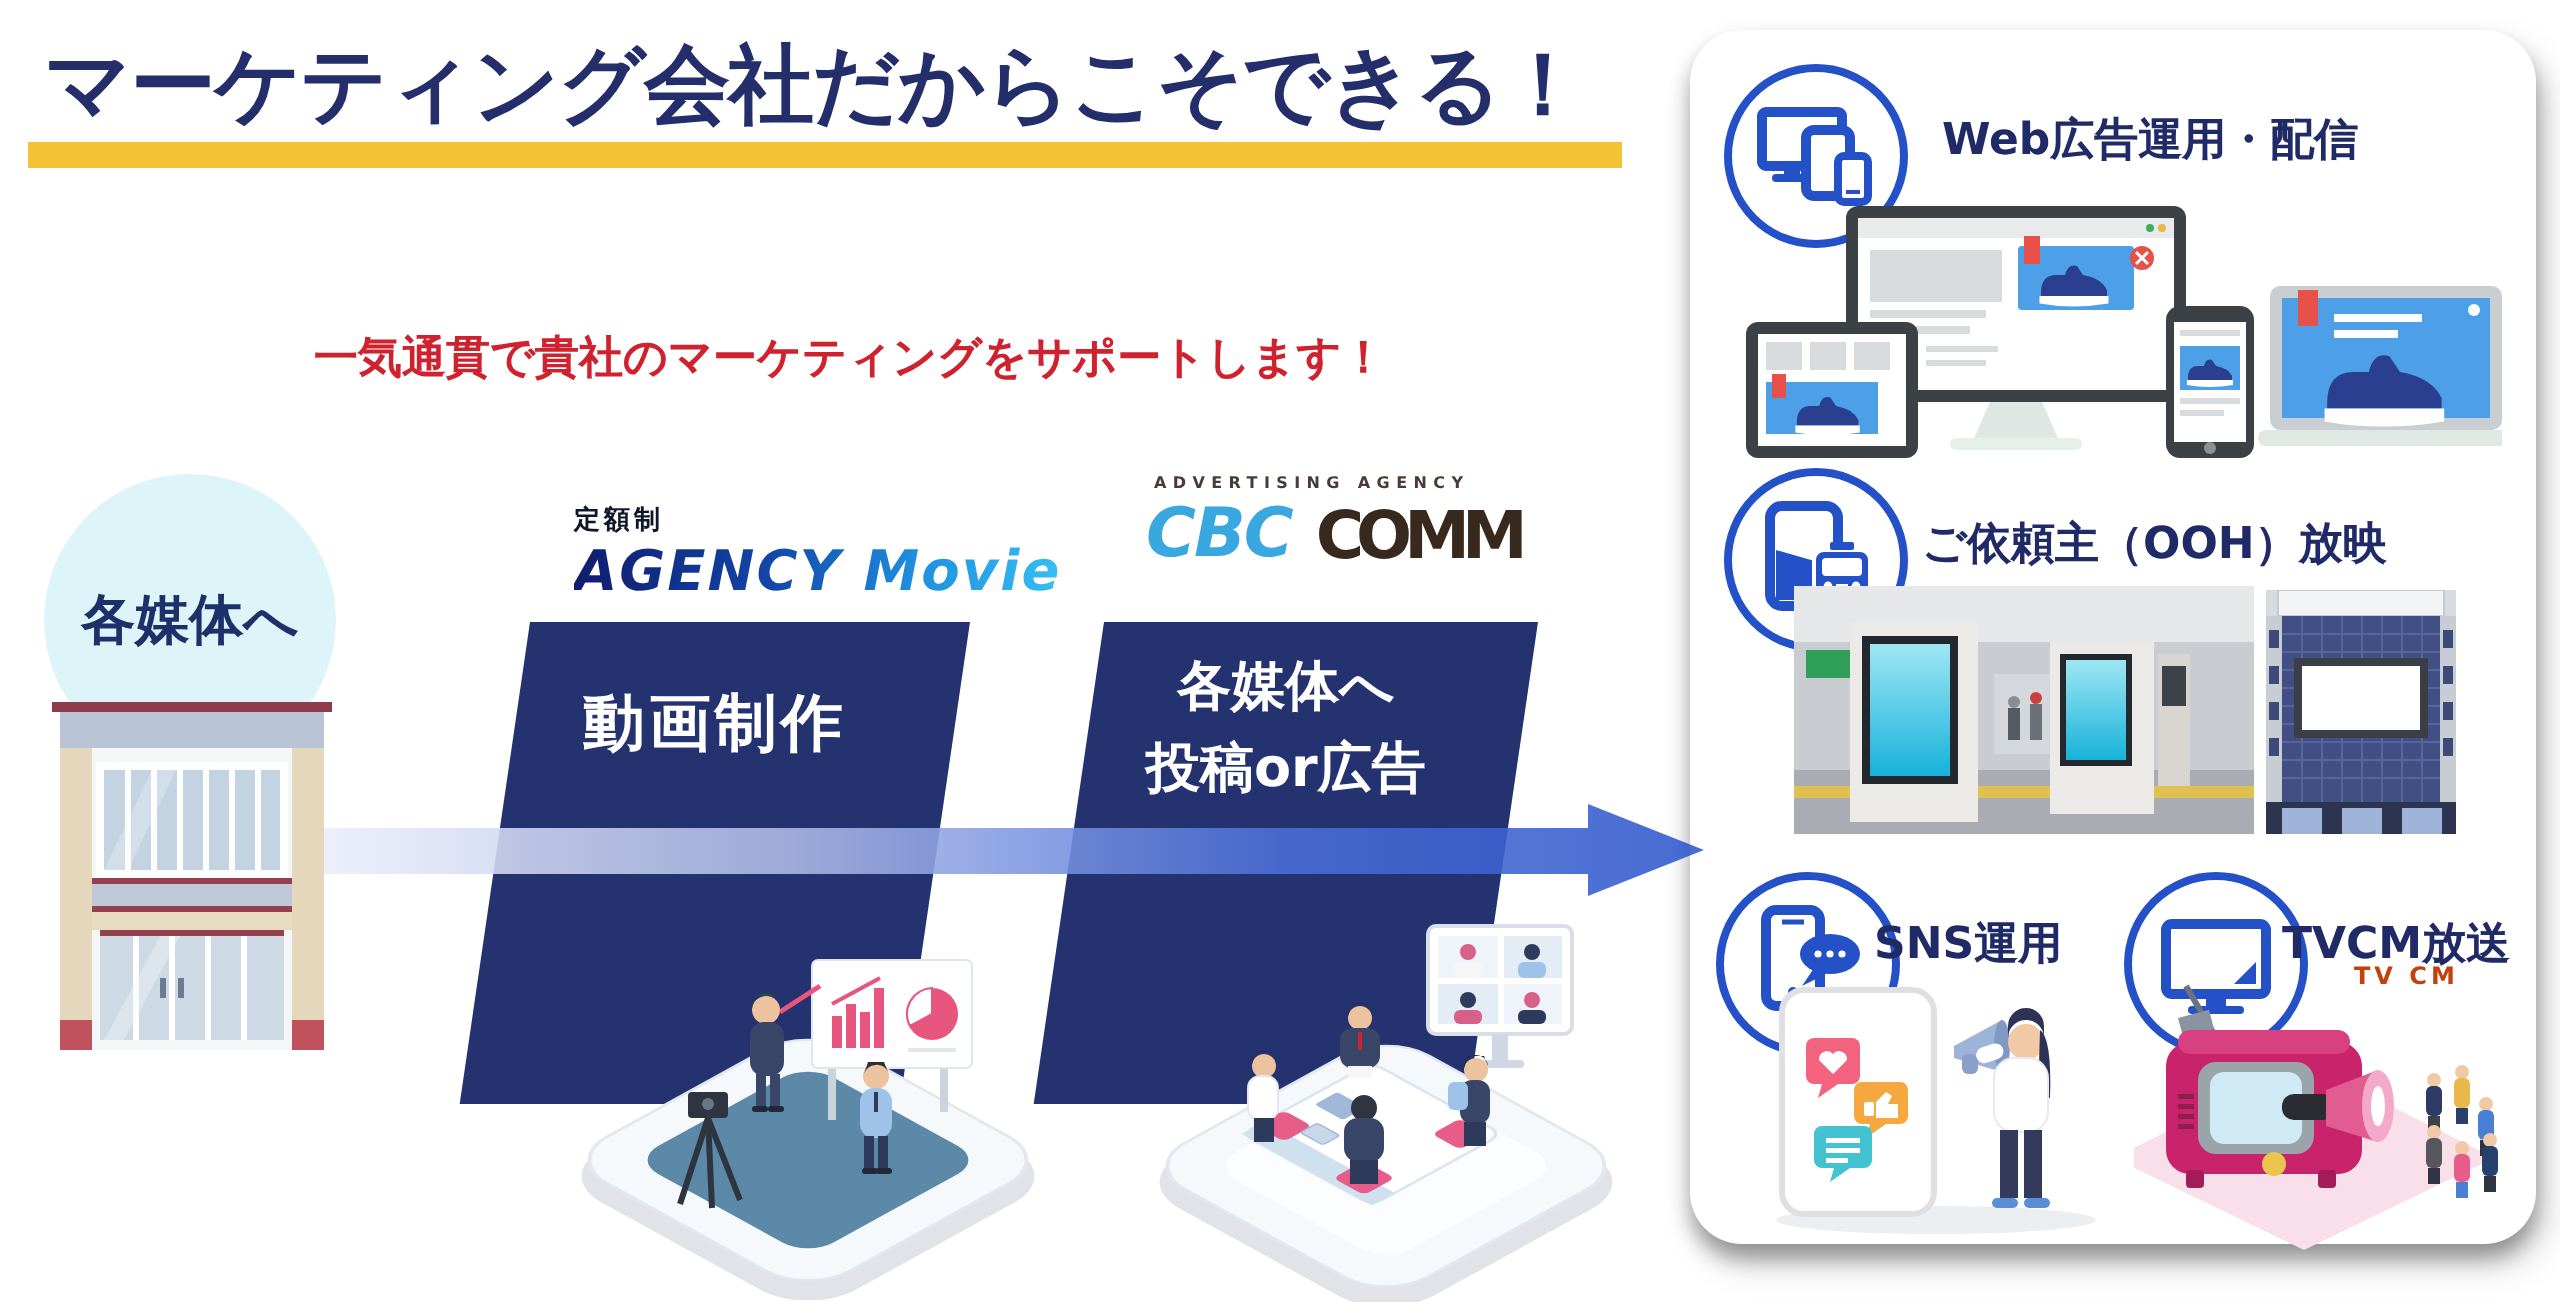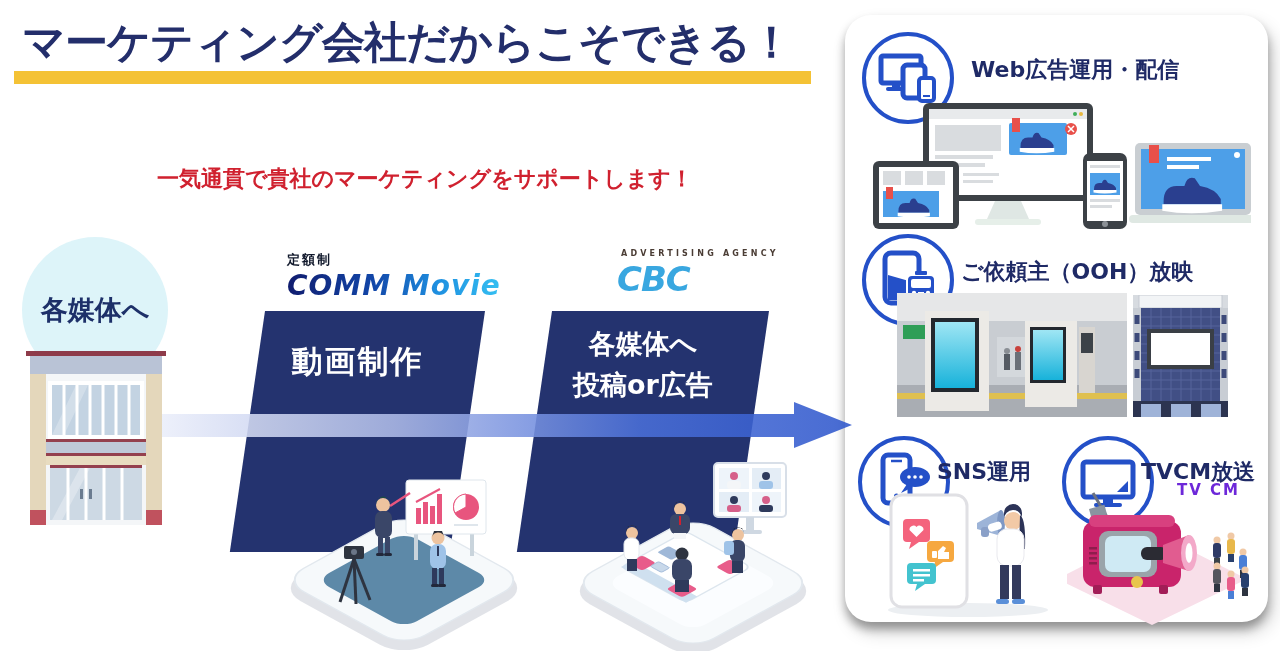--- a/index.html
+++ b/index.html
@@ -25,21 +25,21 @@
   .para-inner{position:absolute;left:0;top:0;width:100%;height:100%;transform:skewX(8.3deg);text-align:center;color:#fff;font-weight:bold;}
   .para1 .step-label{margin-top:30px;font-size:31px;letter-spacing:2px;}
   .para2 .step-line{font-size:27px;line-height:41px;}
   .para2 .para-inner{padding-top:12px;}
   
   .logo1{left:287px;top:251px;z-index:5;}
   .brand-note{font-size:13px;font-weight:bold;color:#0f172a;letter-spacing:2px;}
   .brand-cutto{font-style:italic;font-weight:900;font-size:28px;letter-spacing:1px;white-space:nowrap;
     background:linear-gradient(90deg,#101c6e 0%,#1246a8 40%,#1e8fe0 70%,#35c0f2 100%);
     -webkit-background-clip:text;background-clip:text;color:transparent;}
-  .logo2{left:573px;top:249px;z-index:5;margin-left:44px;}
+  .logo2{left:573px;top:237px;z-index:5;}
   .agency-note{font-size:8px;font-weight:bold;color:#4a3c34;letter-spacing:3.2px;margin-left:4px;}
   .brand-row{display:flex;align-items:center;margin-top:1px;}
   .brand-cbc{font-style:italic;font-weight:900;font-size:34px;color:#39a7e0;letter-spacing:-1px;}
   .brand-comm{font-weight:900;font-size:33px;color:#38291f;letter-spacing:-4px;margin-left:12px;}
   
   .flow-arrow{left:148px;top:400px;z-index:6;}
   
   .scene1{left:278px;top:452px;z-index:7;}
   .scene2{left:562px;top:455px;z-index:7;}
   
@@ -49,21 +49,21 @@
   .svc-head{position:absolute;font-size:22px;font-weight:bold;color:#1f2a66;white-space:nowrap;}
   .icon1{left:16px;top:16px;} .head1{left:126px;top:40px;}
   .icon2{left:16px;top:218px;} .head2{left:116px;top:242px;}
   .icon3{left:12px;top:420px;} .head3{left:92px;top:442px;}
   .icon4{left:216px;top:420px;} .head4{left:296px;top:442px;}
   .web-illus{position:absolute;left:18px;top:88px;}
   .station-photo{position:absolute;left:52px;top:278px;}
   .bb-building{position:absolute;left:288px;top:280px;}
   .sns-illus{position:absolute;left:28px;top:478px;}
   .tvcm-illus{position:absolute;left:222px;top:470px;}
-  .tvcm-caption{position:absolute;left:332px;top:466px;font-size:15px;font-weight:bold;color:#6d28d9;letter-spacing:2px;}
+  .tvcm-caption{position:absolute;left:332px;top:466px;font-size:12px;font-weight:bold;color:#c2410c;letter-spacing:2px;}
 </style>
 </head>
 <body>
 
 <div class="canvas">
 
   <div class="abs title">マーケティング会社だからこそできる！</div>
   <div class="abs rule"></div>
   <div class="abs subtitle">一気通貫で貴社のマーケティングをサポートします！</div>
 
@@ -107,33 +107,34 @@
     <rect x="122" y="159" width="16" height="15" fill="#c0525e"></rect>
   </svg>
 
   <div class="para para1">
     <div class="para-inner">
       <div class="step-label">動画制作</div>
     </div>
   </div>
   <div class="abs logo1">
     <div class="brand-note">定額制</div>
-    <div class="brand-cutto">COMM Movie</div>
+    <div class="brand-cutto">AGENCY Movie</div>
   </div>
 
   <div class="para para2">
     <div class="para-inner">
       <div class="step-line">各媒体へ</div>
       <div class="step-line">投稿or広告</div>
     </div>
   </div>
   <div class="abs logo2">
     <div class="agency-note">ADVERTISING AGENCY</div>
     <div class="brand-row">
       <span class="brand-cbc">CBC</span>
+      <span class="brand-comm">COMM</span>
     </div>
   </div>
 
   <svg class="abs flow-arrow" width="704" height="50" viewBox="0 0 704 50">
     <defs>
       <linearGradient id="agrad" x1="0" y1="0" x2="1" y2="0">
         <stop offset="0" stop-color="#eef1fb"></stop>
         <stop offset="0.35" stop-color="#aebbe8"></stop>
         <stop offset="0.7" stop-color="#4a6fd8"></stop>
         <stop offset="1" stop-color="#2f57cc"></stop>

